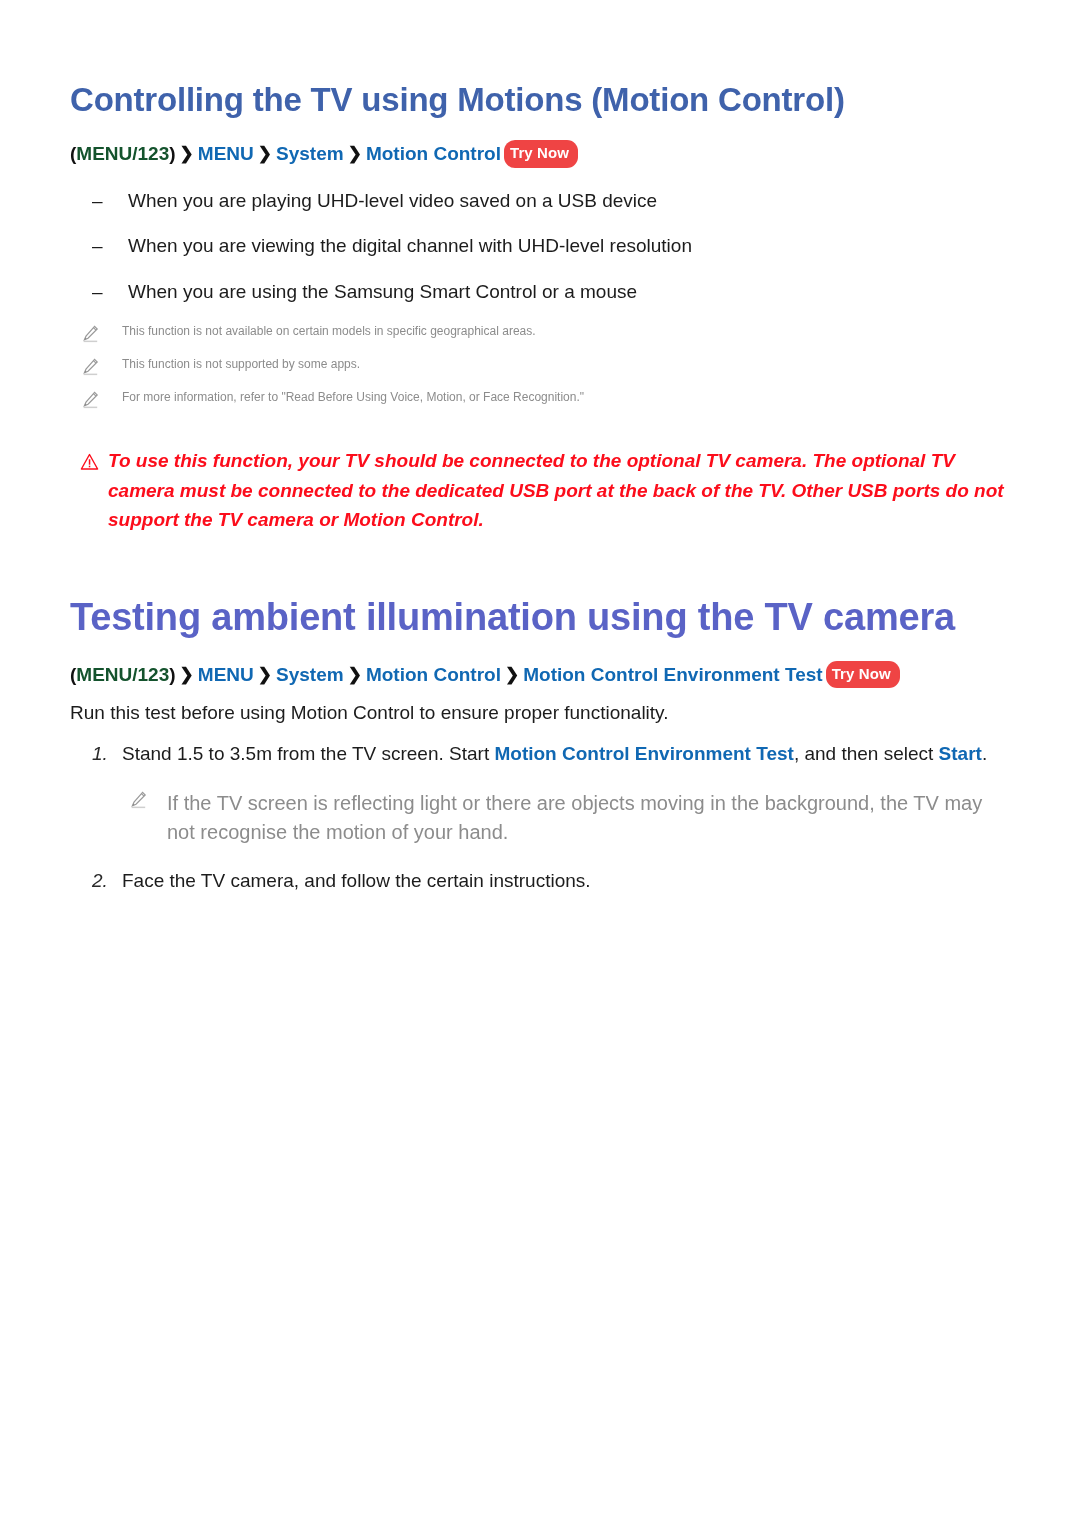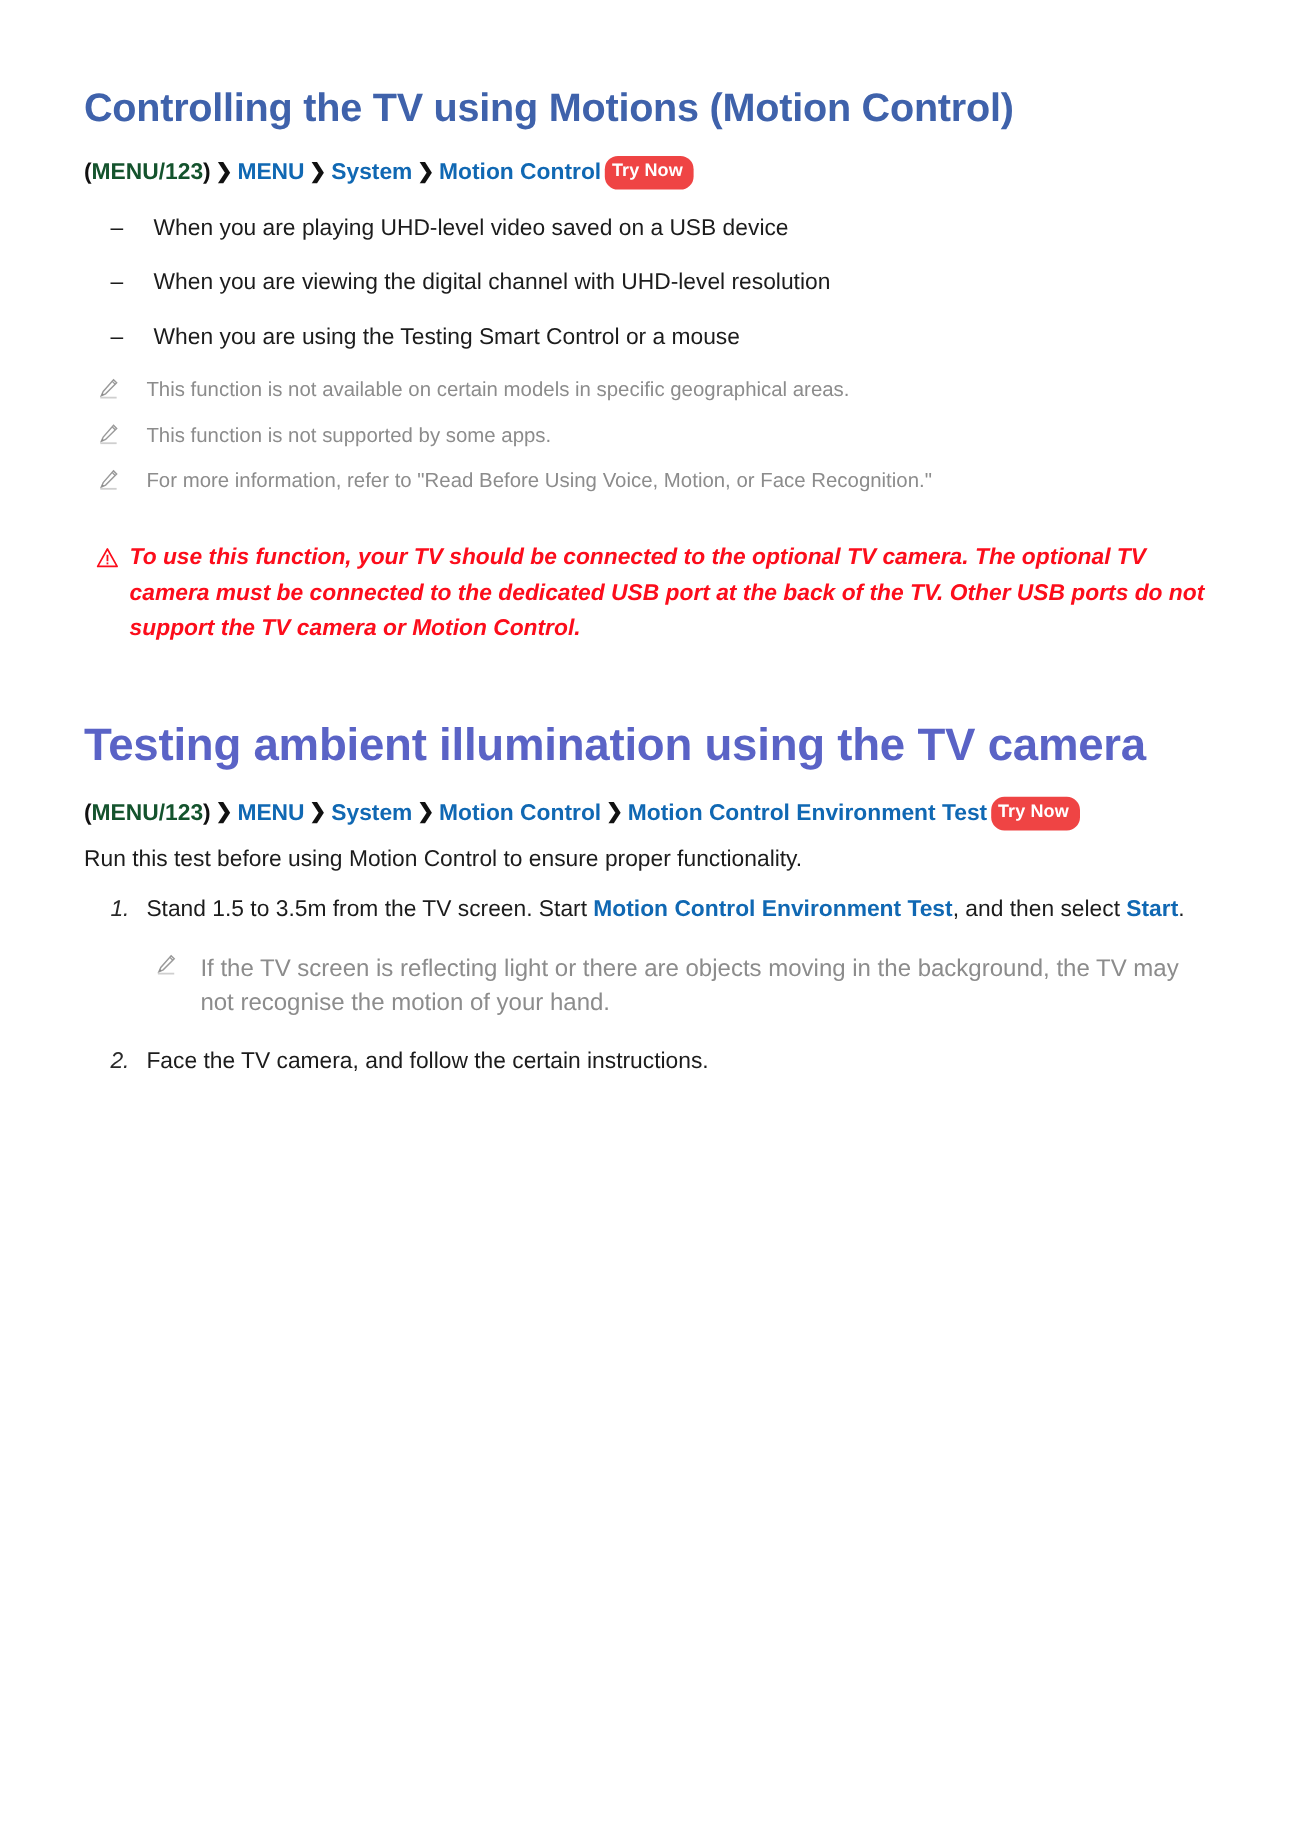--- a/index.html
+++ b/index.html
@@ -12,21 +12,21 @@
     height: 1527px;
     font-family: "Liberation Sans", sans-serif;
     color: #1c1c1c;
     -webkit-font-smoothing: antialiased;
   }
   .page {
     position: relative;
     width: 1080px;
     height: 1527px;
     box-sizing: border-box;
-    padding: 4px 70px;
+    padding: 14px 70px;
     overflow: hidden;
   }
 
   
   h1.doc-title {
     font-size: 33px;
     line-height: 1.1;
     font-weight: bold;
     color: #3f62ab;
     margin: 0;
@@ -103,21 +103,21 @@
     box-sizing: border-box;
     color: #1c1c1c;
   }
   .dash-text { flex: 1 1 auto; }
 
   
   .note-row {
     display: flex;
     align-items: flex-start;
     margin-top: 13px;
-    font-size: 17px;
+    font-size: 12px;
     line-height: 1.45;
     color: #8c8c8c;
   }
   .note-row .icon-cell {
     width: 52px;
     flex: 0 0 52px;
     padding-left: 12px;
     box-sizing: border-box;
     padding-top: 2px;
   }
@@ -199,21 +199,21 @@
     <div class="dash-row">
       <span class="dash-mark">–</span>
       <span class="dash-text">When you are playing UHD-level video saved on a USB device</span>
     </div>
     <div class="dash-row">
       <span class="dash-mark">–</span>
       <span class="dash-text">When you are viewing the digital channel with UHD-level resolution</span>
     </div>
     <div class="dash-row">
       <span class="dash-mark">–</span>
-      <span class="dash-text">When you are using the Testing Smart Control or a mouse</span>
+      <span class="dash-text">When you are using the Samsung Smart Control or a mouse</span>
     </div>
   </div>
 
   <div class="note-row">
     <span class="icon-cell">
       <svg class="pencil-icon" width="17" height="18" viewBox="0 0 17 18" xmlns="http://www.w3.org/2000/svg">
         <path d="M12.6 1.4 L15.2 4.0 L6.0 13.2 L2.4 14.8 L4.0 11.2 Z" fill="#ffffff" stroke="#9a9a9a" stroke-width="1.2"></path>
         <path d="M11.4 2.6 L14.0 5.2" stroke="#9a9a9a" stroke-width="1.1"></path>
         <path d="M2.4 14.8 L4.6 13.8 L3.4 12.6 Z" fill="#8a8a8a"></path>
         <rect x="1.6" y="15.6" width="13.6" height="1.5" fill="#cfcfcf"></rect>

